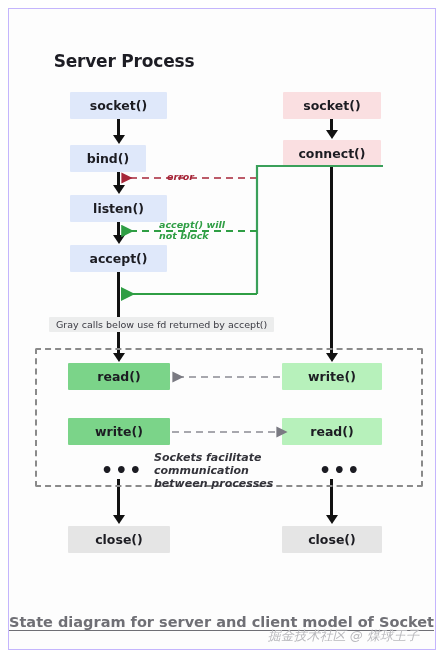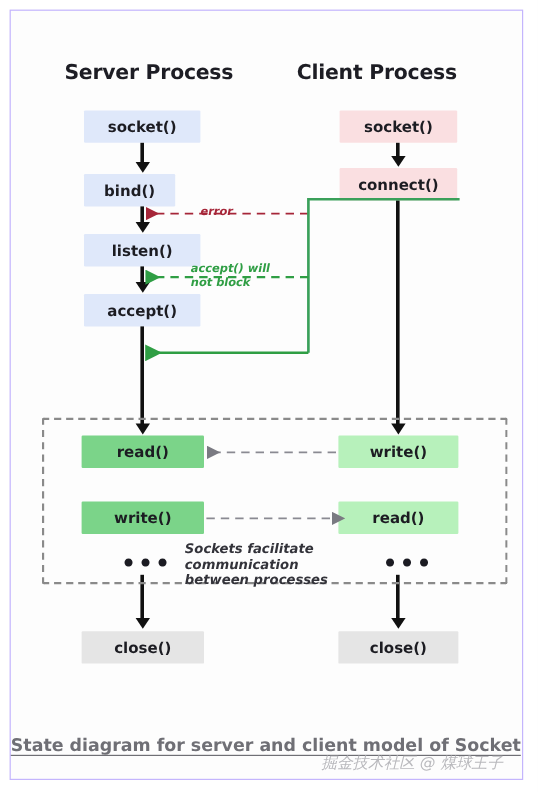--- a/index.html
+++ b/index.html
@@ -74,21 +74,20 @@
   }
   svg.overlay{position:absolute;left:0;top:0;width:426px;height:640px;overflow:visible;}
 </style>
 </head>
 <body>
 
 <div id="card">
   <div id="stage">
 
     <div class="col-title" id="title-server">Server Process</div>
-    <div class="col-title" id="title-client">Client Process</div>
 
     <div class="node n-blue" style="left:61px;top:83px;width:97px;">socket()</div>
     <div class="node n-blue" style="left:61px;top:136px;width:76px;">bind()</div>
     <div class="node n-blue" style="left:61px;top:236px;width:97px;">accept()</div>
     <div class="node n-blue" style="left:61px;top:186px;width:97px;">listen()</div>
     <div class="node n-green-dark" style="left:59px;top:354px;width:102px;">read()</div>
     <div class="node n-green-dark" style="left:59px;top:409px;width:102px;">write()</div>
     <div class="node n-gray" style="left:59px;top:517px;width:102px;">close()</div>
 
     <div class="node n-pink" style="left:274px;top:83px;width:98px;">socket()</div>
@@ -147,20 +146,21 @@
 
       <path d="M 271 368 L 165 368" stroke="#8a8a92" stroke-width="1.6" stroke-dasharray="7,5" fill="none" marker-end="url(#ah-gray-l)"></path>
 
       <path d="M 163 423 L 269 423" stroke="#8a8a92" stroke-width="1.6" stroke-dasharray="7,5" fill="none" marker-end="url(#ah-gray-r)"></path>
     </svg>
 
     <div class="ann ann-red" style="left:158px;top:162px;width:60px;">error</div>
     <div class="ann ann-green" style="left:150px;top:210px;width:92px;">accept() will
 not block</div>
 
+    <div class="gray-note" style="left:40px;top:308px;">Gray calls below use fd returned by accept()</div>
 
     <div class="dashbox" style="left:26px;top:339px;width:388px;height:139px;"></div>
 
     <div class="dots" style="left:92px;top:450px;">•••</div>
     <div class="dots" style="left:310px;top:450px;">•••</div>
     <div class="ann ann-gray-it" style="left:145px;top:442px;width:140px;">Sockets facilitate
 communication
 between processes</div>
 
     <div id="caption">State diagram for server and client model of Socket</div>

